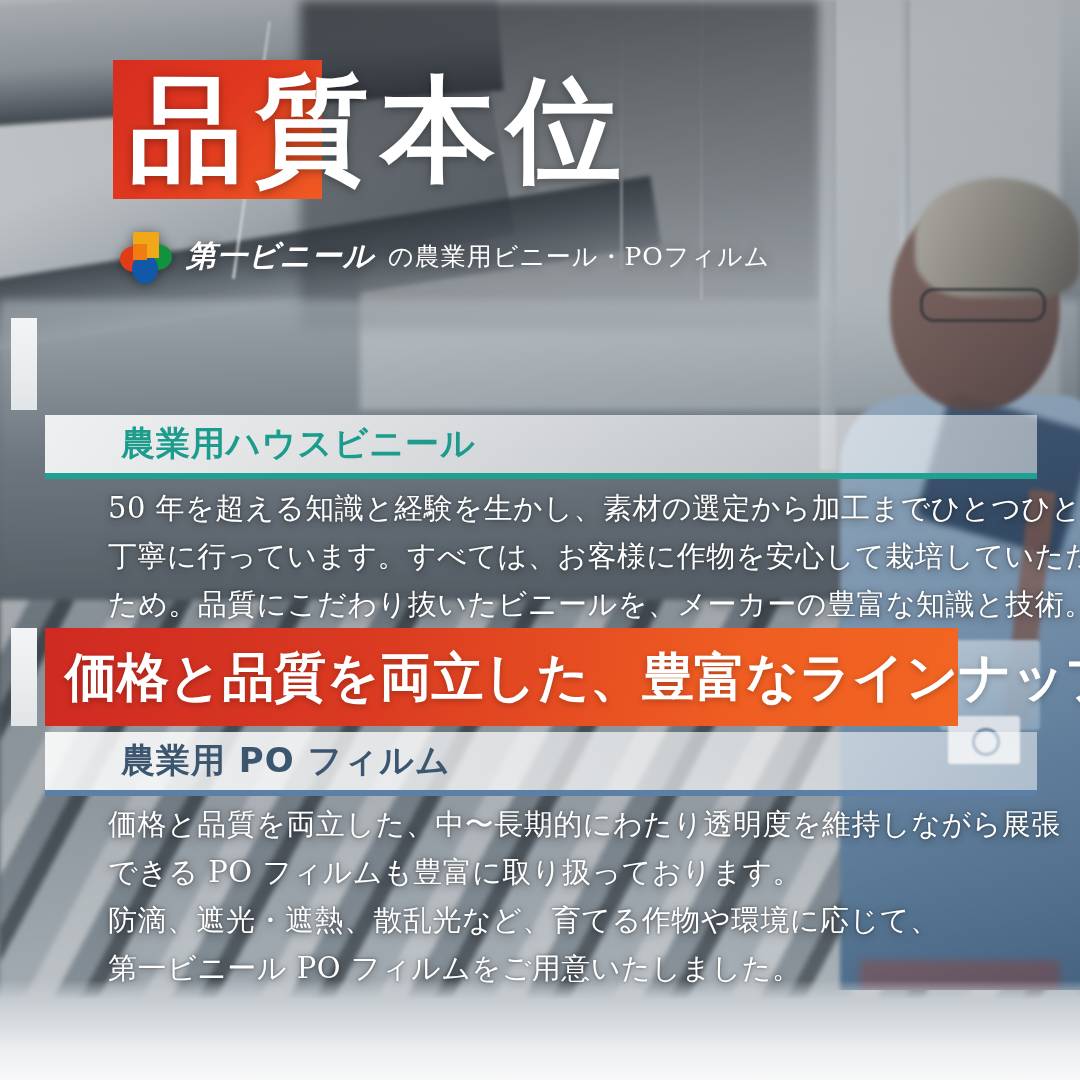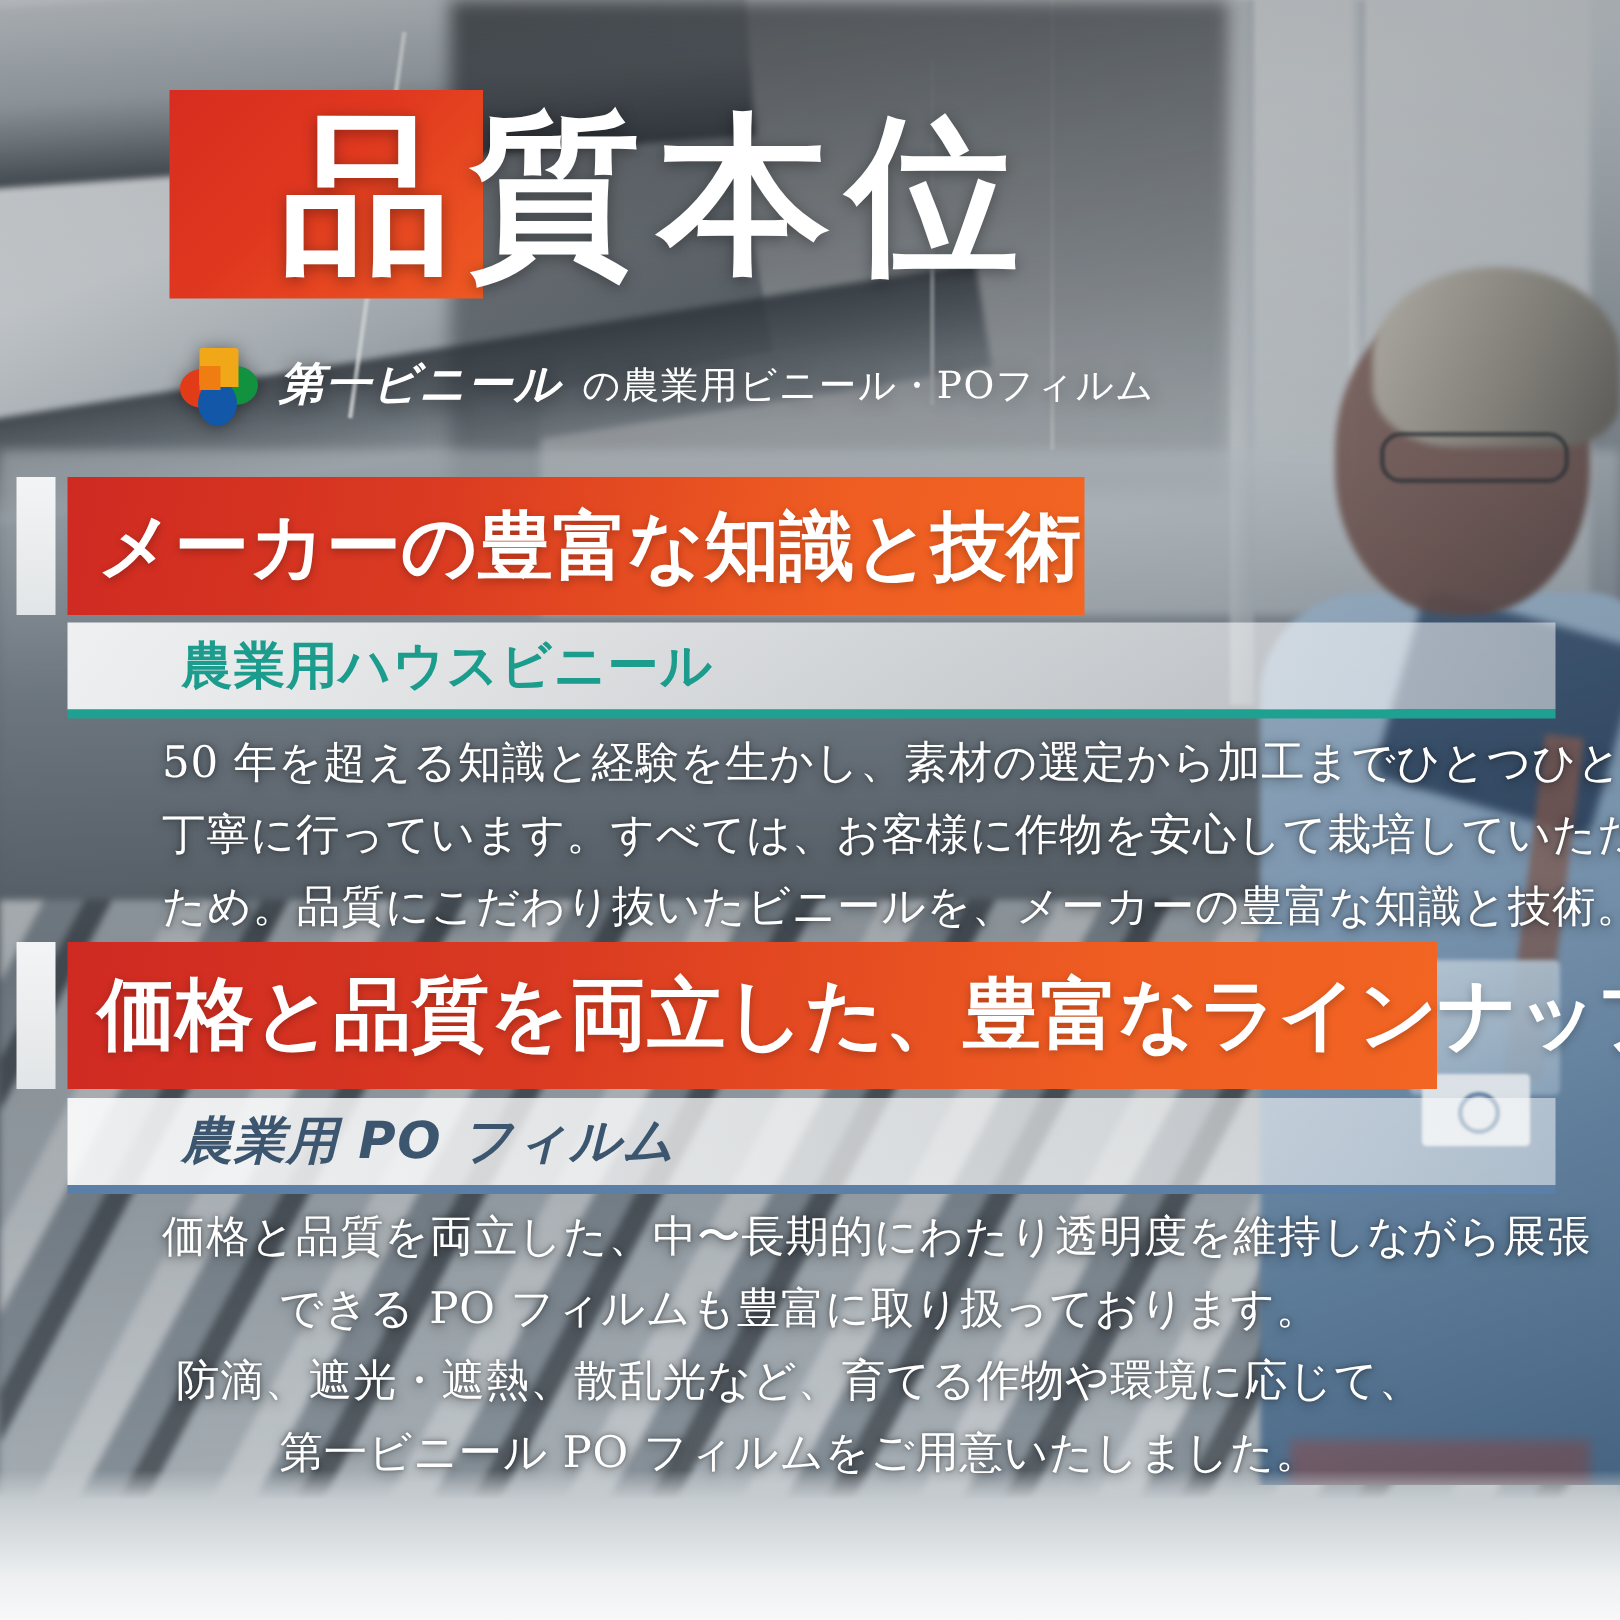--- a/index.html
+++ b/index.html
@@ -112,21 +112,21 @@
   
   .post{position:absolute;background:linear-gradient(90deg,#e3e7e9,#b6bec4);filter:blur(1.5px);opacity:.75;}
   .wire{position:absolute;background:rgba(245,247,248,.8);filter:blur(.8px);}
   
   .bg-wash{
     position:absolute;inset:0;
     background:linear-gradient(180deg,rgba(46,52,58,.30) 0%,rgba(70,78,86,.18) 28%,rgba(108,117,124,.10) 55%,rgba(150,158,164,.06) 80%,rgba(255,255,255,0) 100%);
   }
 
   
-  .fg{position:absolute;inset:0;text-align:center;}
+  .fg{position:absolute;inset:0;}
 
   .title-box{
     position:absolute;left:113px;top:60px;width:209px;height:139px;
     background:linear-gradient(135deg,#d72d20 0%,#e0381f 45%,#ef5a23 100%);
   }
   .title-text{
     position:absolute;left:129px;top:62px;width:620px;height:134px;
     font-size:114px;line-height:134px;color:#fff;letter-spacing:12px;
     font-weight:700;white-space:nowrap;
     text-shadow:0 2px 10px rgba(0,0,0,.35);
@@ -174,21 +174,21 @@
   }
   .banner.b1 span{font-size:50px;line-height:92px;}
   .banner.b2 span{font-size:52px;line-height:98px;}
 
   .sechead{
     position:absolute;left:45px;width:992px;height:58px;
     background:linear-gradient(90deg,rgba(255,255,255,.88),rgba(255,255,255,.62) 70%,rgba(255,255,255,.5));
     display:flex;align-items:center;
   }
   .sechead.s1{top:415px;border-bottom:6px solid #1fa192;}
-  .sechead.s2{top:732px;border-bottom:6px solid #5b7fa6;font-style:italic;}
+  .sechead.s2{top:732px;border-bottom:6px solid #5b7fa6;}
   .sechead span{
     padding-left:76px;font-size:34px;white-space:nowrap;font-weight:700;
     font-family:"DejaVu Sans","Liberation Sans",sans-serif;letter-spacing:1px;
   }
   .sechead.s1 span{color:#1b9c8d;}
   .sechead.s2 span{color:#3d566f;}
 
   .body-text{
     position:absolute;left:108px;color:#ffffff;
     font-size:29px;line-height:48px;letter-spacing:.5px;
@@ -246,23 +246,20 @@
         <i class="lg-green"></i>
         <i class="lg-blue"></i>
         <i class="lg-yellow"></i>
         <i class="lg-orange"></i>
       </span>
       <span class="brand-name">第一ビニール</span>
       <span class="brand-rest">の農業用ビニール・POフィルム</span>
     </div>
 
     <div class="leftbar b1"></div>
-    <div class="banner b1">
-      <span>メーカーの豊富な知識と技術</span>
-    </div>
 
     <div class="sechead s1">
       <span>農業用ハウスビニール</span>
     </div>
 
     <div class="body-text t1">
       <p>50 年を超える知識と経験を生かし、素材の選定から加工までひとつひとつ</p>
       <p>丁寧に行っています。すべては、お客様に作物を安心して栽培していただく</p>
       <p>ため。品質にこだわり抜いたビニールを、メーカーの豊富な知識と技術。</p>
     </div>

